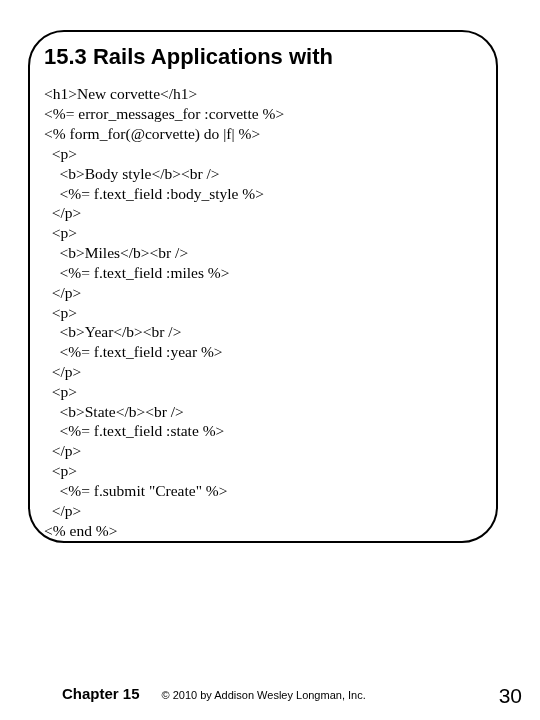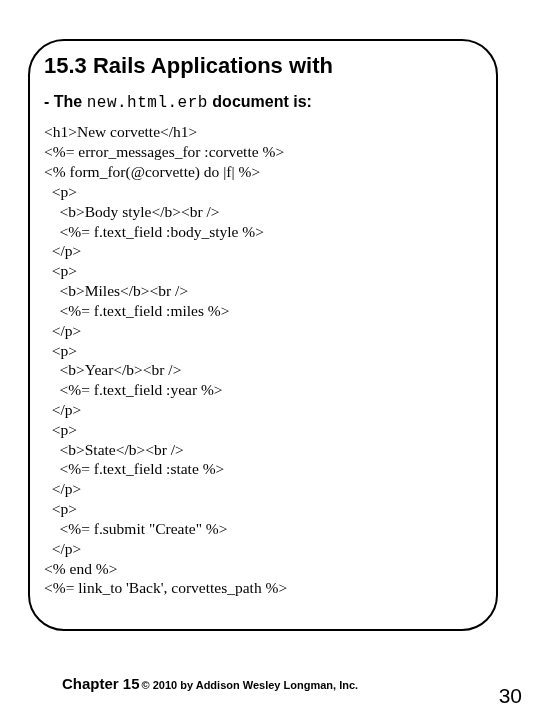--- a/index.html
+++ b/index.html
@@ -7,24 +7,24 @@
     padding: 0;
     width: 540px;
     height: 720px;
     background: #fff;
     font-family: Arial, Helvetica, sans-serif;
     color: #000;
     position: relative;
   }
   .slide-frame {
     position: absolute;
-    top: 39px;
+    top: 30px;
     left: 28px;
     width: 470px;
-    height: 592px;
+    height: 513px;
     border: 2px solid #000;
     border-radius: 36px;
     box-sizing: border-box;
     padding: 12px 14px 10px 14px;
     overflow: hidden;
   }
   .title {
     font-size: 22px;
     font-weight: bold;
     line-height: 1.2;
@@ -48,56 +48,53 @@
     letter-spacing: 0.5px;
   }
   .code {
     font-family: Liberation Serif, serif;
     font-size: 15.5px;
     line-height: 1.28;
     white-space: pre;
   }
   .footer {
     position: absolute;
-    bottom: 28px;
+    bottom: 18px;
     left: 0;
     width: 100%;
     display: flex;
     align-items: baseline;
     padding-left: 62px;
     box-sizing: border-box;
   }
   .footer .chapter {
     font-weight: bold;
     font-size: 15px;
   }
   .footer .copy {
-    font-weight: bold;
+    font-weight: normal;
     font-size: 11px;
-    margin-left: 2px;
+    margin-left: 22px;
   }
   .pagenum {
     position: absolute;
     right: 18px;
     bottom: 12px;
     font-size: 21px;
   }
 </style>
 </head>
 <body>
 
 <div class="slide-frame">
 
   <div class="title">
     <div>15.3 Rails Applications with</div>
   </div>
 
-  <div class="intro">
-    <span> - The </span><span class="mono">new.html.erb</span><span> document is:</span>
-  </div>
 
   <div class="code">&lt;h1&gt;New corvette&lt;/h1&gt;
 &lt;%= error_messages_for :corvette %&gt;
 &lt;% form_for(@corvette) do |f| %&gt;
   &lt;p&gt;
     &lt;b&gt;Body style&lt;/b&gt;&lt;br /&gt;
     &lt;%= f.text_field :body_style %&gt;
   &lt;/p&gt;
   &lt;p&gt;
     &lt;b&gt;Miles&lt;/b&gt;&lt;br /&gt;

